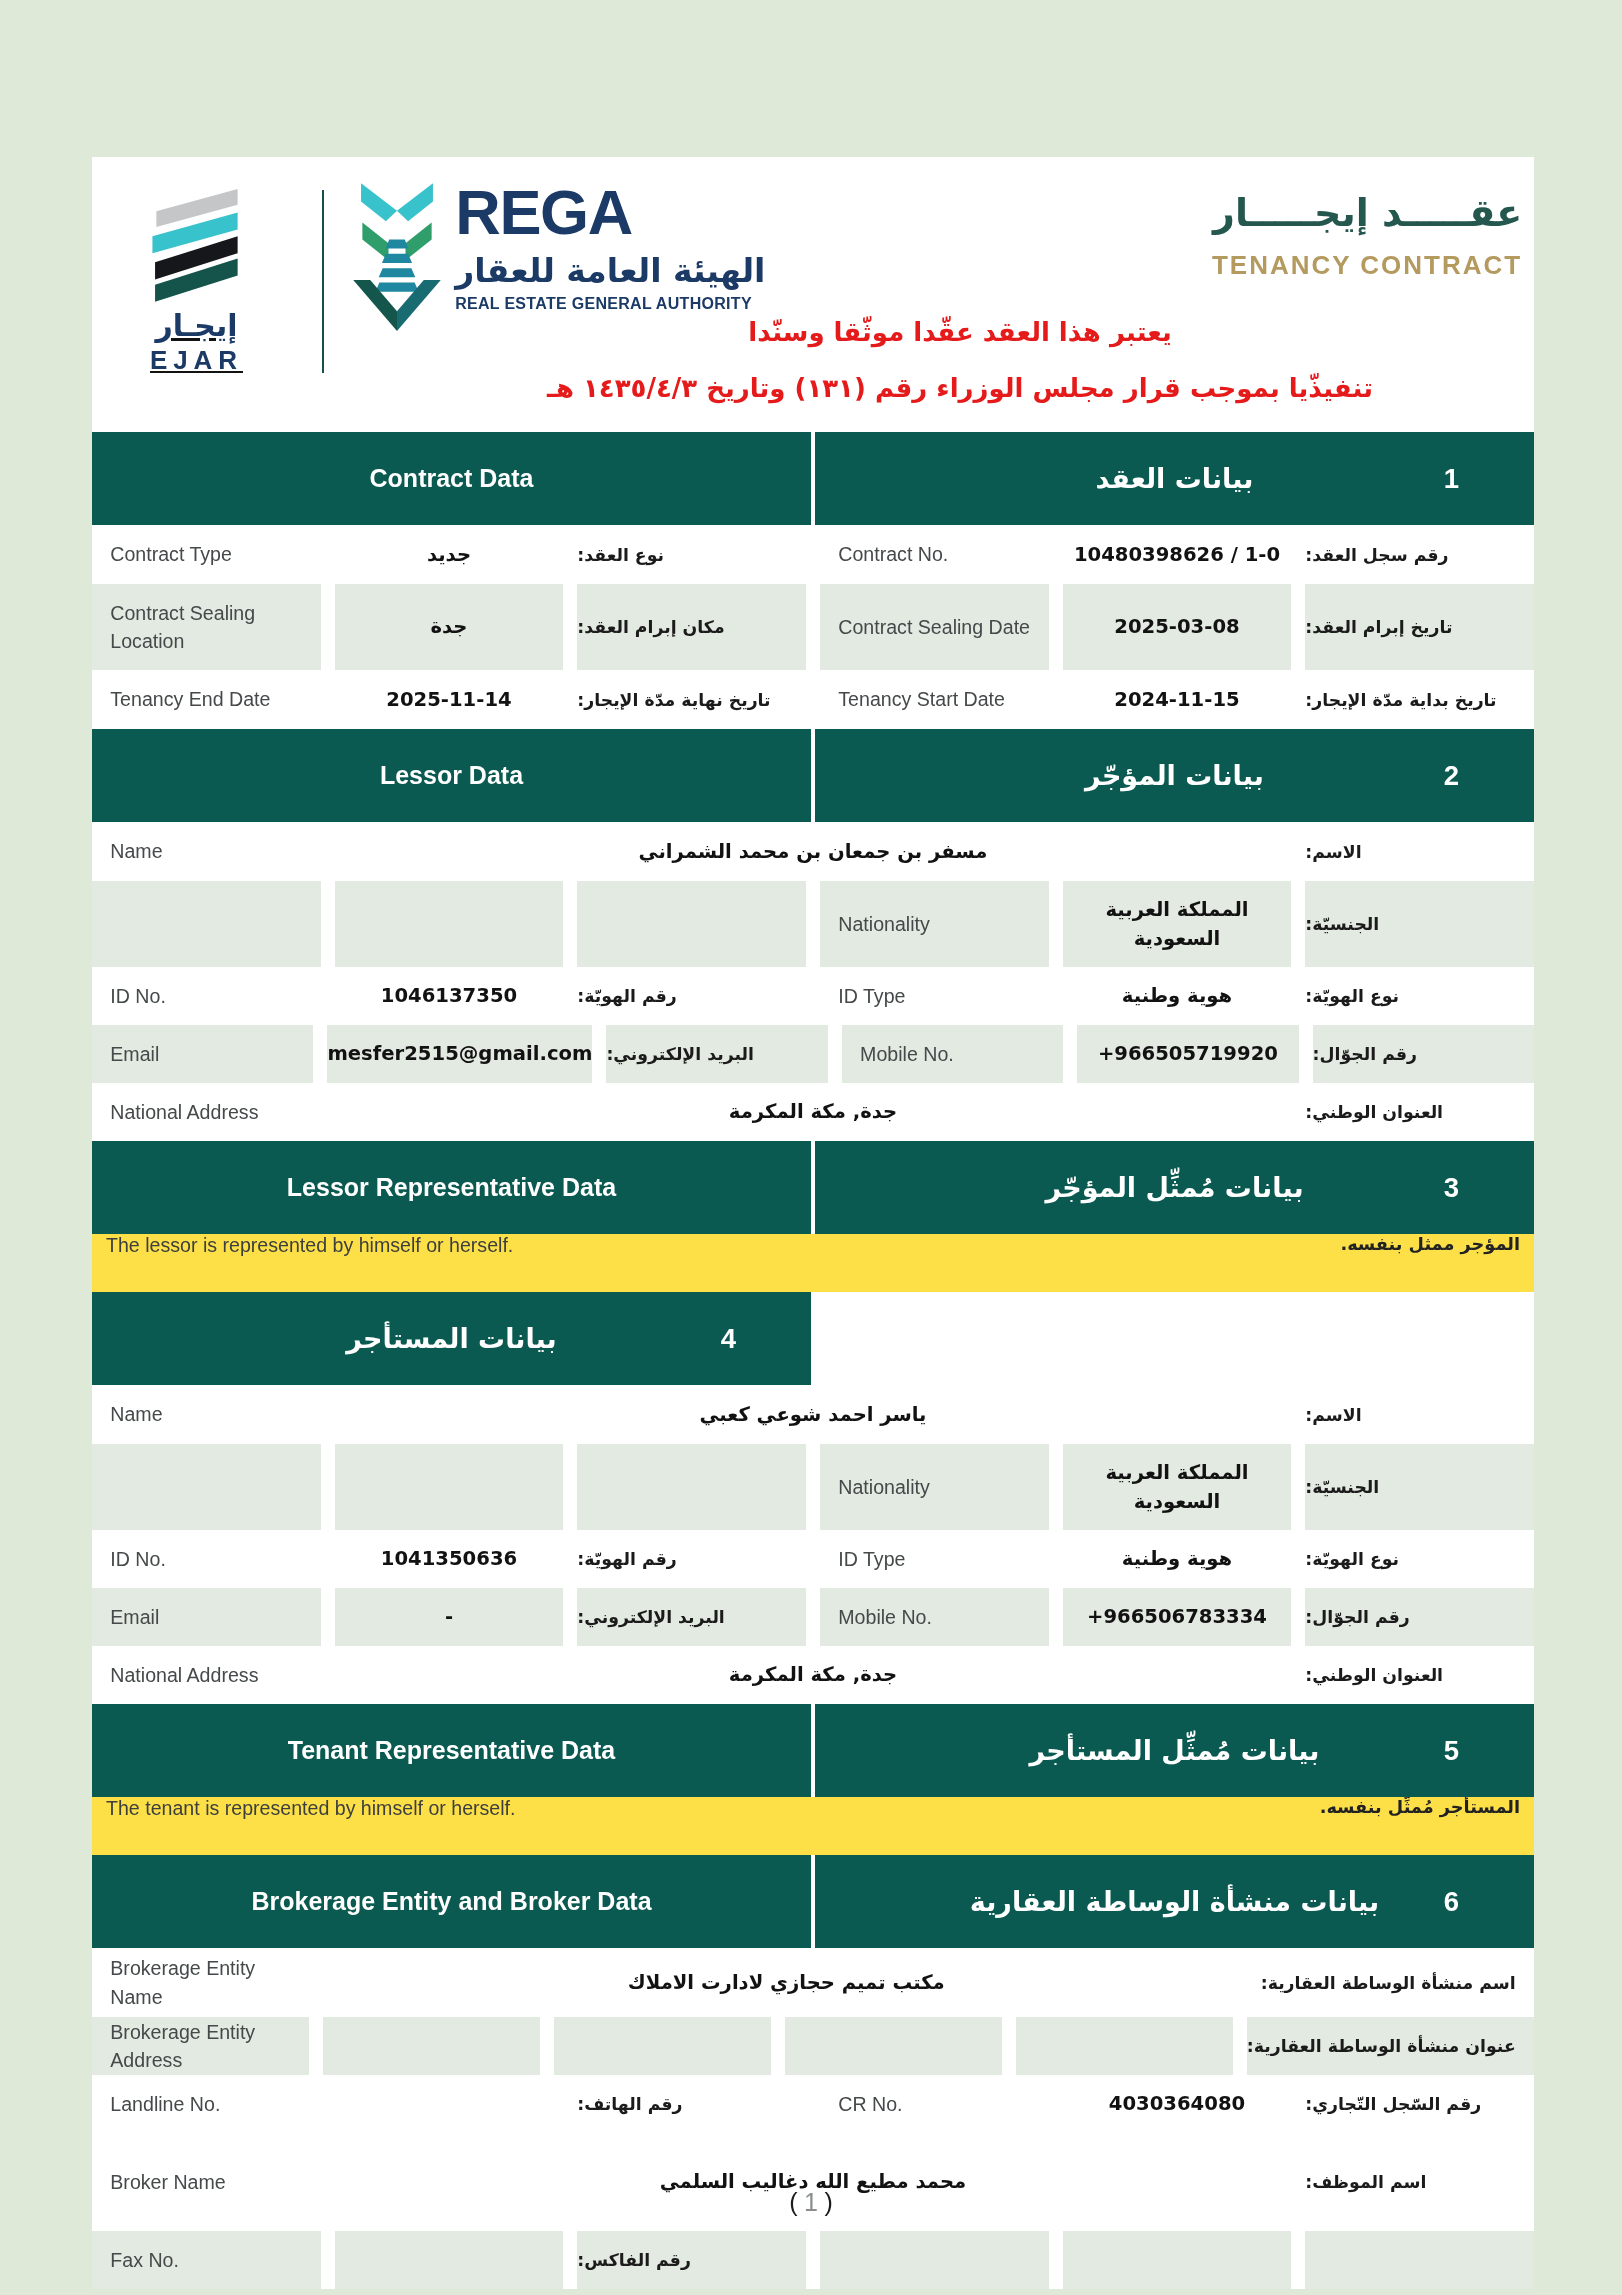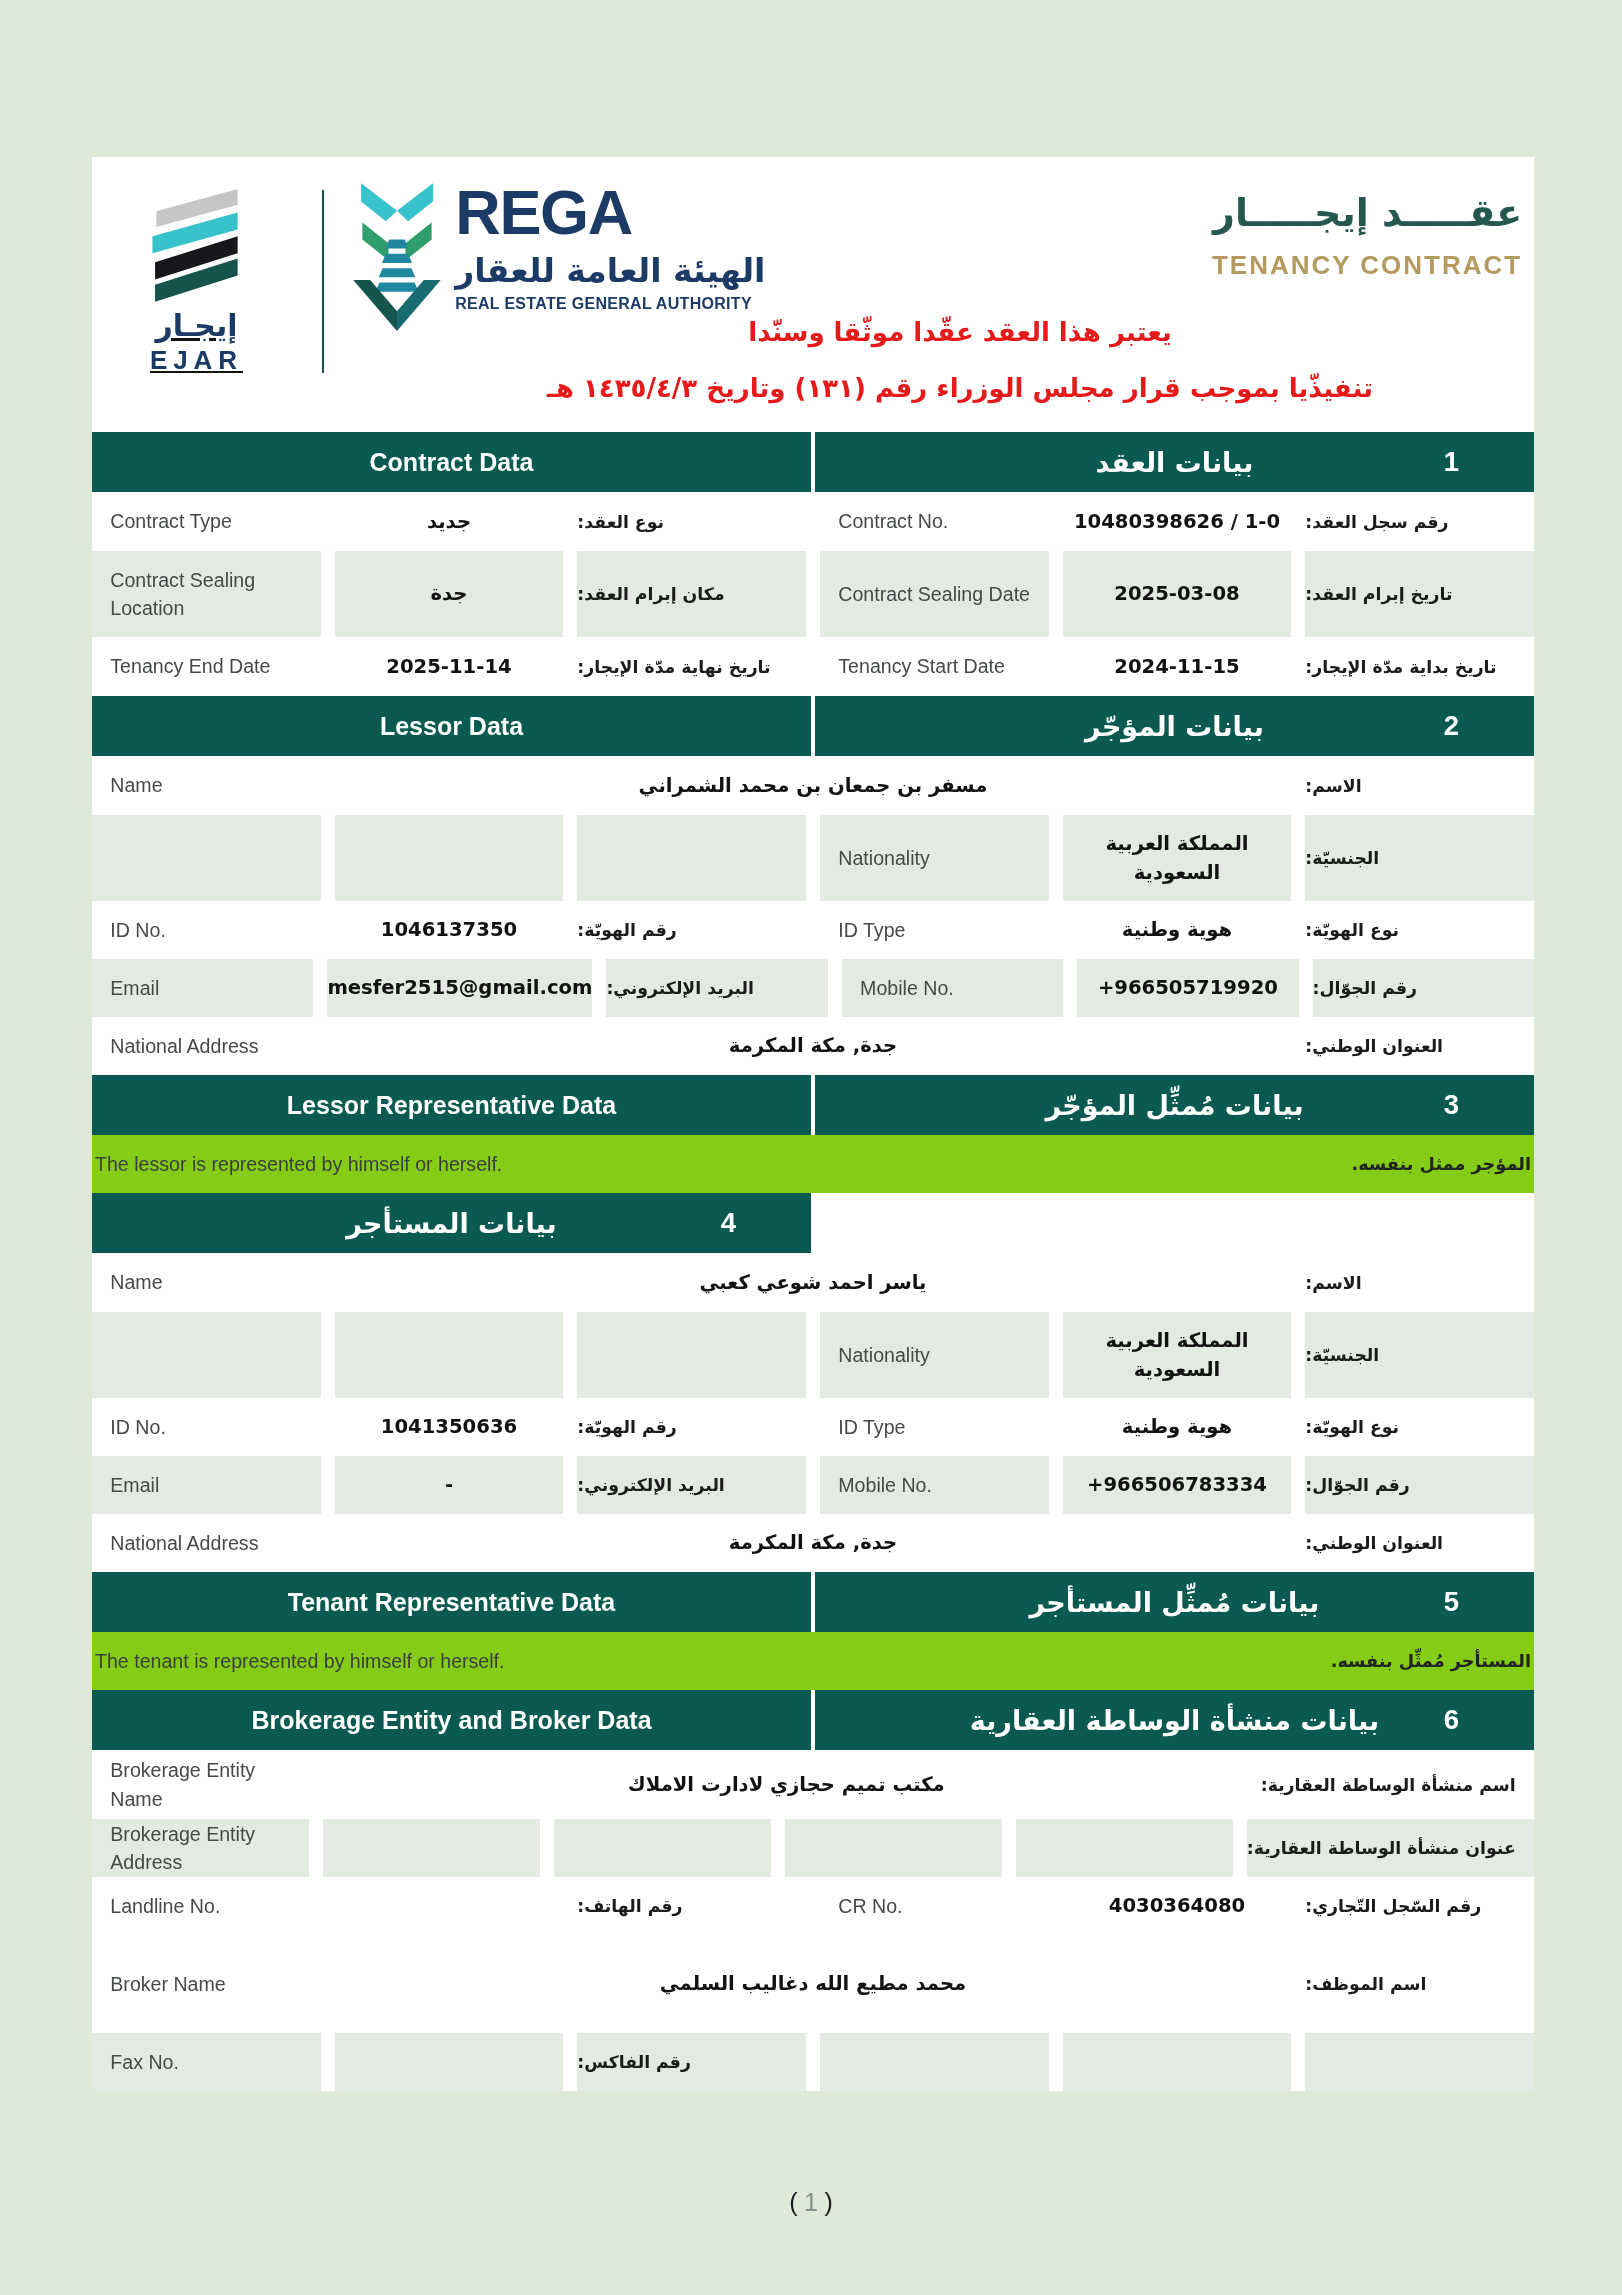--- a/index.html
+++ b/index.html
@@ -38,40 +38,40 @@
   .rega-ar{font-family:"DejaVu Sans",sans-serif;direction:rtl;font-weight:bold;font-size:33px;color:var(--navy);margin-top:8px;text-align:left;}
   .rega-en{font-weight:bold;font-size:16px;color:var(--navy);letter-spacing:0.3px;margin-top:5.2px;white-space:nowrap;}
   .doc-titles{position:absolute;right:11.8px;top:34px;text-align:right;}
   .doc-title-ar{font-family:"DejaVu Sans",sans-serif;direction:rtl;font-weight:bold;font-size:38px;color:var(--title-green);}
   .doc-title-en{font-weight:bold;font-size:26px;color:var(--gold);letter-spacing:2px;margin-top:15px;}
   .notice{position:absolute;left:327px;right:33px;top:162px;text-align:center;
           font-family:"DejaVu Sans",sans-serif;direction:rtl;
           font-weight:bold;font-size:26px;color:var(--red);line-height:1.0;}
   .notice div + div{margin-top:30px;}
   
-  .bar{display:grid;grid-template-columns:1fr 1fr;column-gap:4px;background:#fff;height:60px;}
+  .bar{display:grid;grid-template-columns:1fr 1fr;column-gap:4px;background:#fff;height:93px;}
   .bar>div{background:var(--bar-green);display:flex;align-items:center;justify-content:center;position:relative;}
   .bar-en{color:#fff;font-weight:bold;font-size:25px;}
   .bar-ar{color:#fff;font-weight:bold;font-size:27px;font-family:"DejaVu Sans",sans-serif;direction:rtl;}
   .bar-num{position:absolute;right:75px;top:50%;transform:translateY(-50%);color:#fff;font-weight:bold;font-size:27.5px;}
   
   .row{display:grid;grid-template-columns:repeat(6,1fr);column-gap:14px;background:#fff;min-height:58px;--rowbg:#fff;}
   .row.alt{--rowbg:var(--row-alt);}
   .row>div{background:var(--rowbg);display:flex;align-items:center;}
   .row.h90{min-height:59px;}
   .row.h105{min-height:69px;}
   .row.h132{min-height:86px;}
   .row.h150{min-height:98px;}
   .ce{justify-content:flex-start;padding-left:18.3px;color:var(--label-gray);font-size:19.6px;line-height:1.45;}
   .cv{justify-content:center;text-align:center;font-weight:bold;font-size:19.6px;font-family:"DejaVu Sans",sans-serif;line-height:1.5;}
   .ca{justify-content:flex-end;padding-right:18.3px;direction:rtl;font-family:"DejaVu Sans",sans-serif;font-weight:700;font-size:17.3px;color:#1b1b1b;white-space:nowrap;}
   .span4{grid-column:2/6;}
   .natwrap{max-width:177px;display:inline-block;}
   
-  .noterow{display:flex;align-items:center;justify-content:space-between;min-height:58px;background:#84cc16;padding:0 3px;}
+  .noterow{display:flex;justify-content:space-between;min-height:58px;background:#fde047;padding:0 14px;}
   .note-en{color:#3c3f3e;font-size:19.6px;}
   .note-ar{direction:rtl;font-family:"DejaVu Sans",sans-serif;font-size:17.7px;font-weight:600;color:#222;}
   
   .pageno{position:absolute;top:2188px;left:0;width:1622px;text-align:center;font-size:25px;color:#1c1c1c;}
   .pageno .num{color:#8a8f8a;padding:0 6.5px;}
 </style>
 </head>
 <body>
 
 <div class="card">

